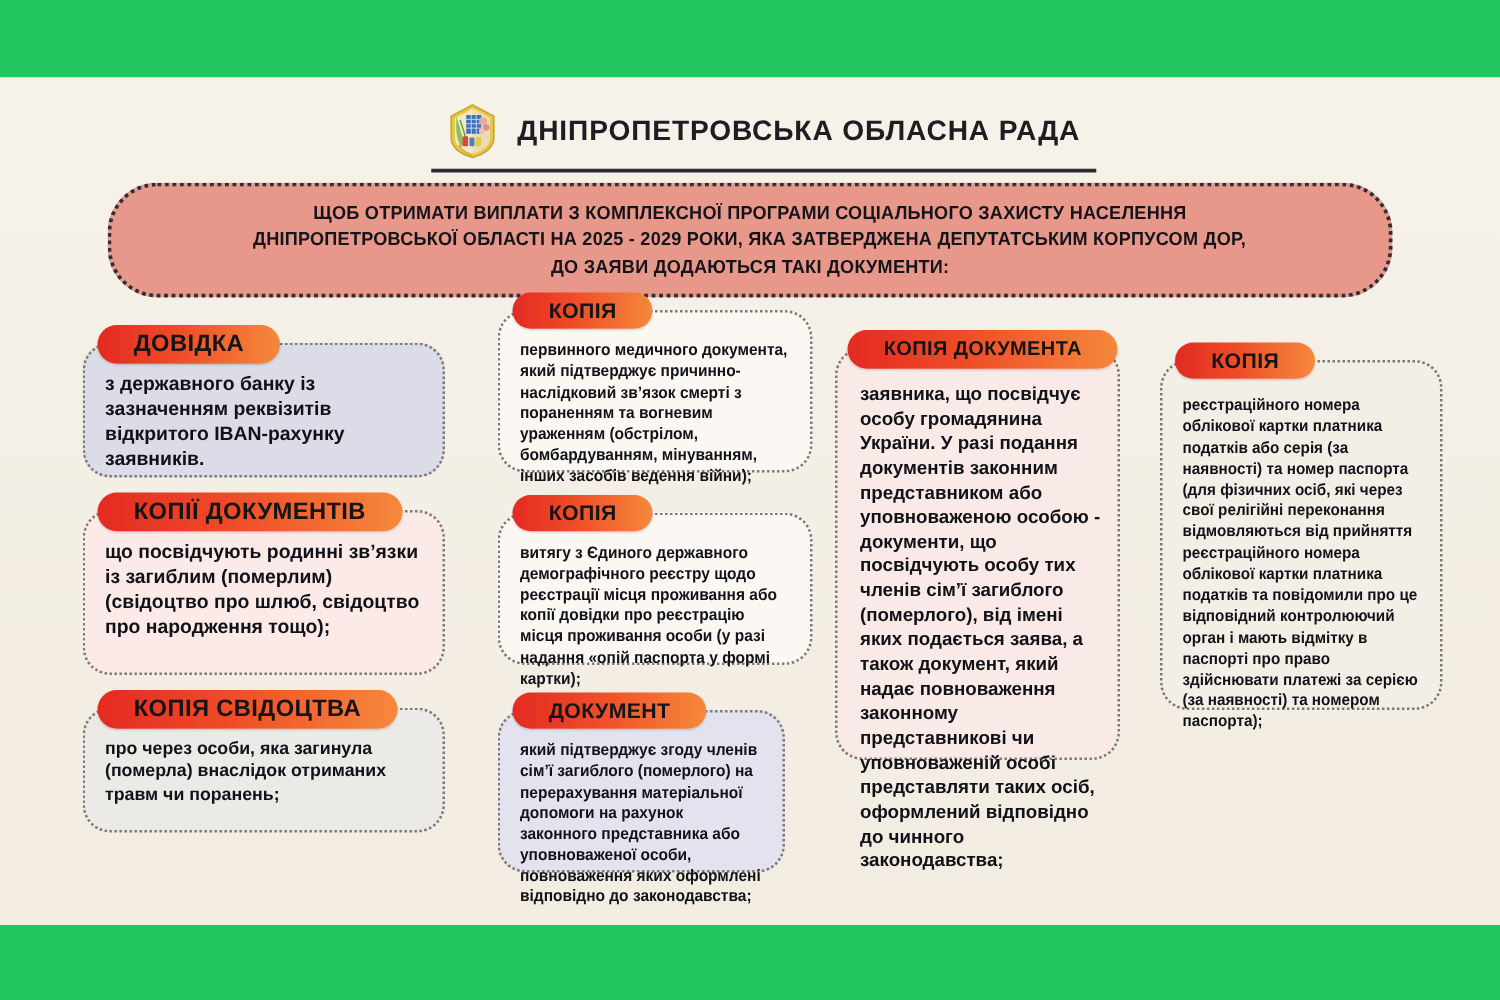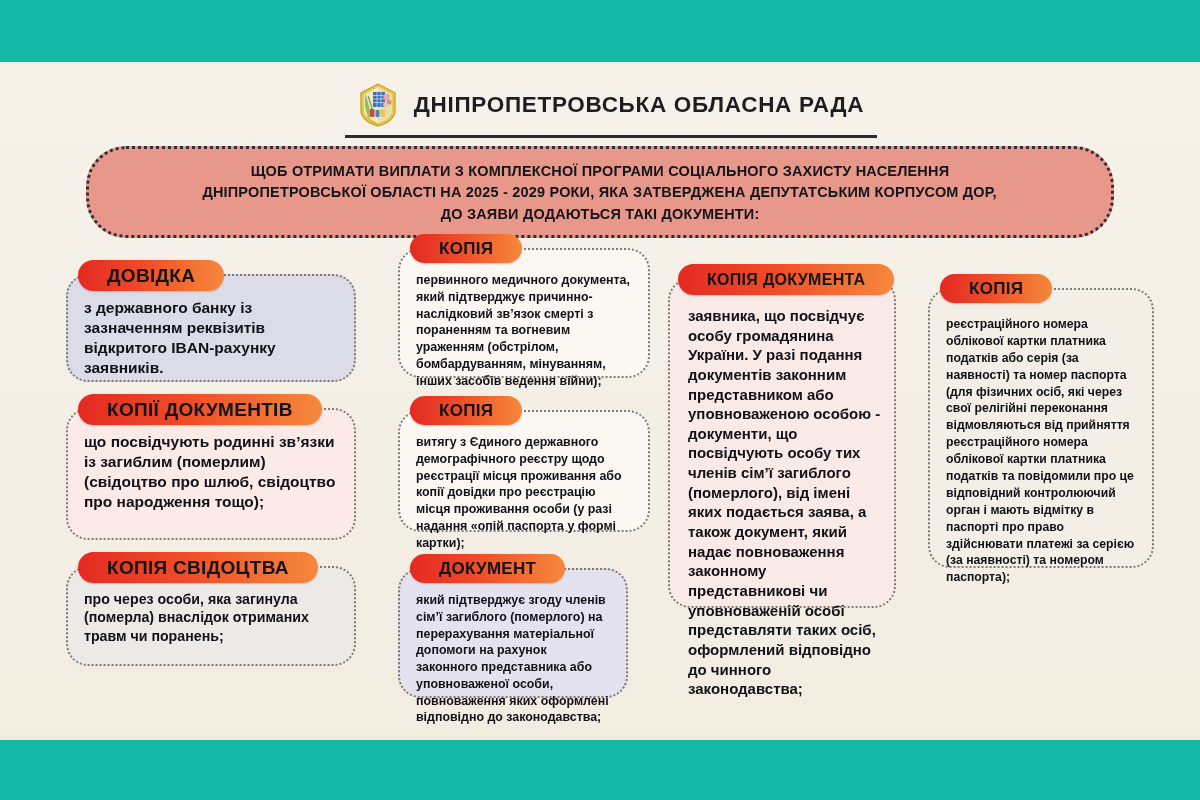--- a/index.html
+++ b/index.html
@@ -13,21 +13,21 @@
     overflow: hidden;
     background: #e3dbe4;
     font-family: "Liberation Sans", "DejaVu Sans", sans-serif;
     -webkit-font-smoothing: antialiased;
   }
 
   #poster {
     position: relative;
     width: 1200px;
     height: 800px;
-    background: #14b8a6;
+    background: #22c55e;
   }
 
   
   .sheet {
     position: absolute;
     left: 0;
     top: 62px;
     width: 1200px;
     height: 678px;
     background: #f5f1e8;

